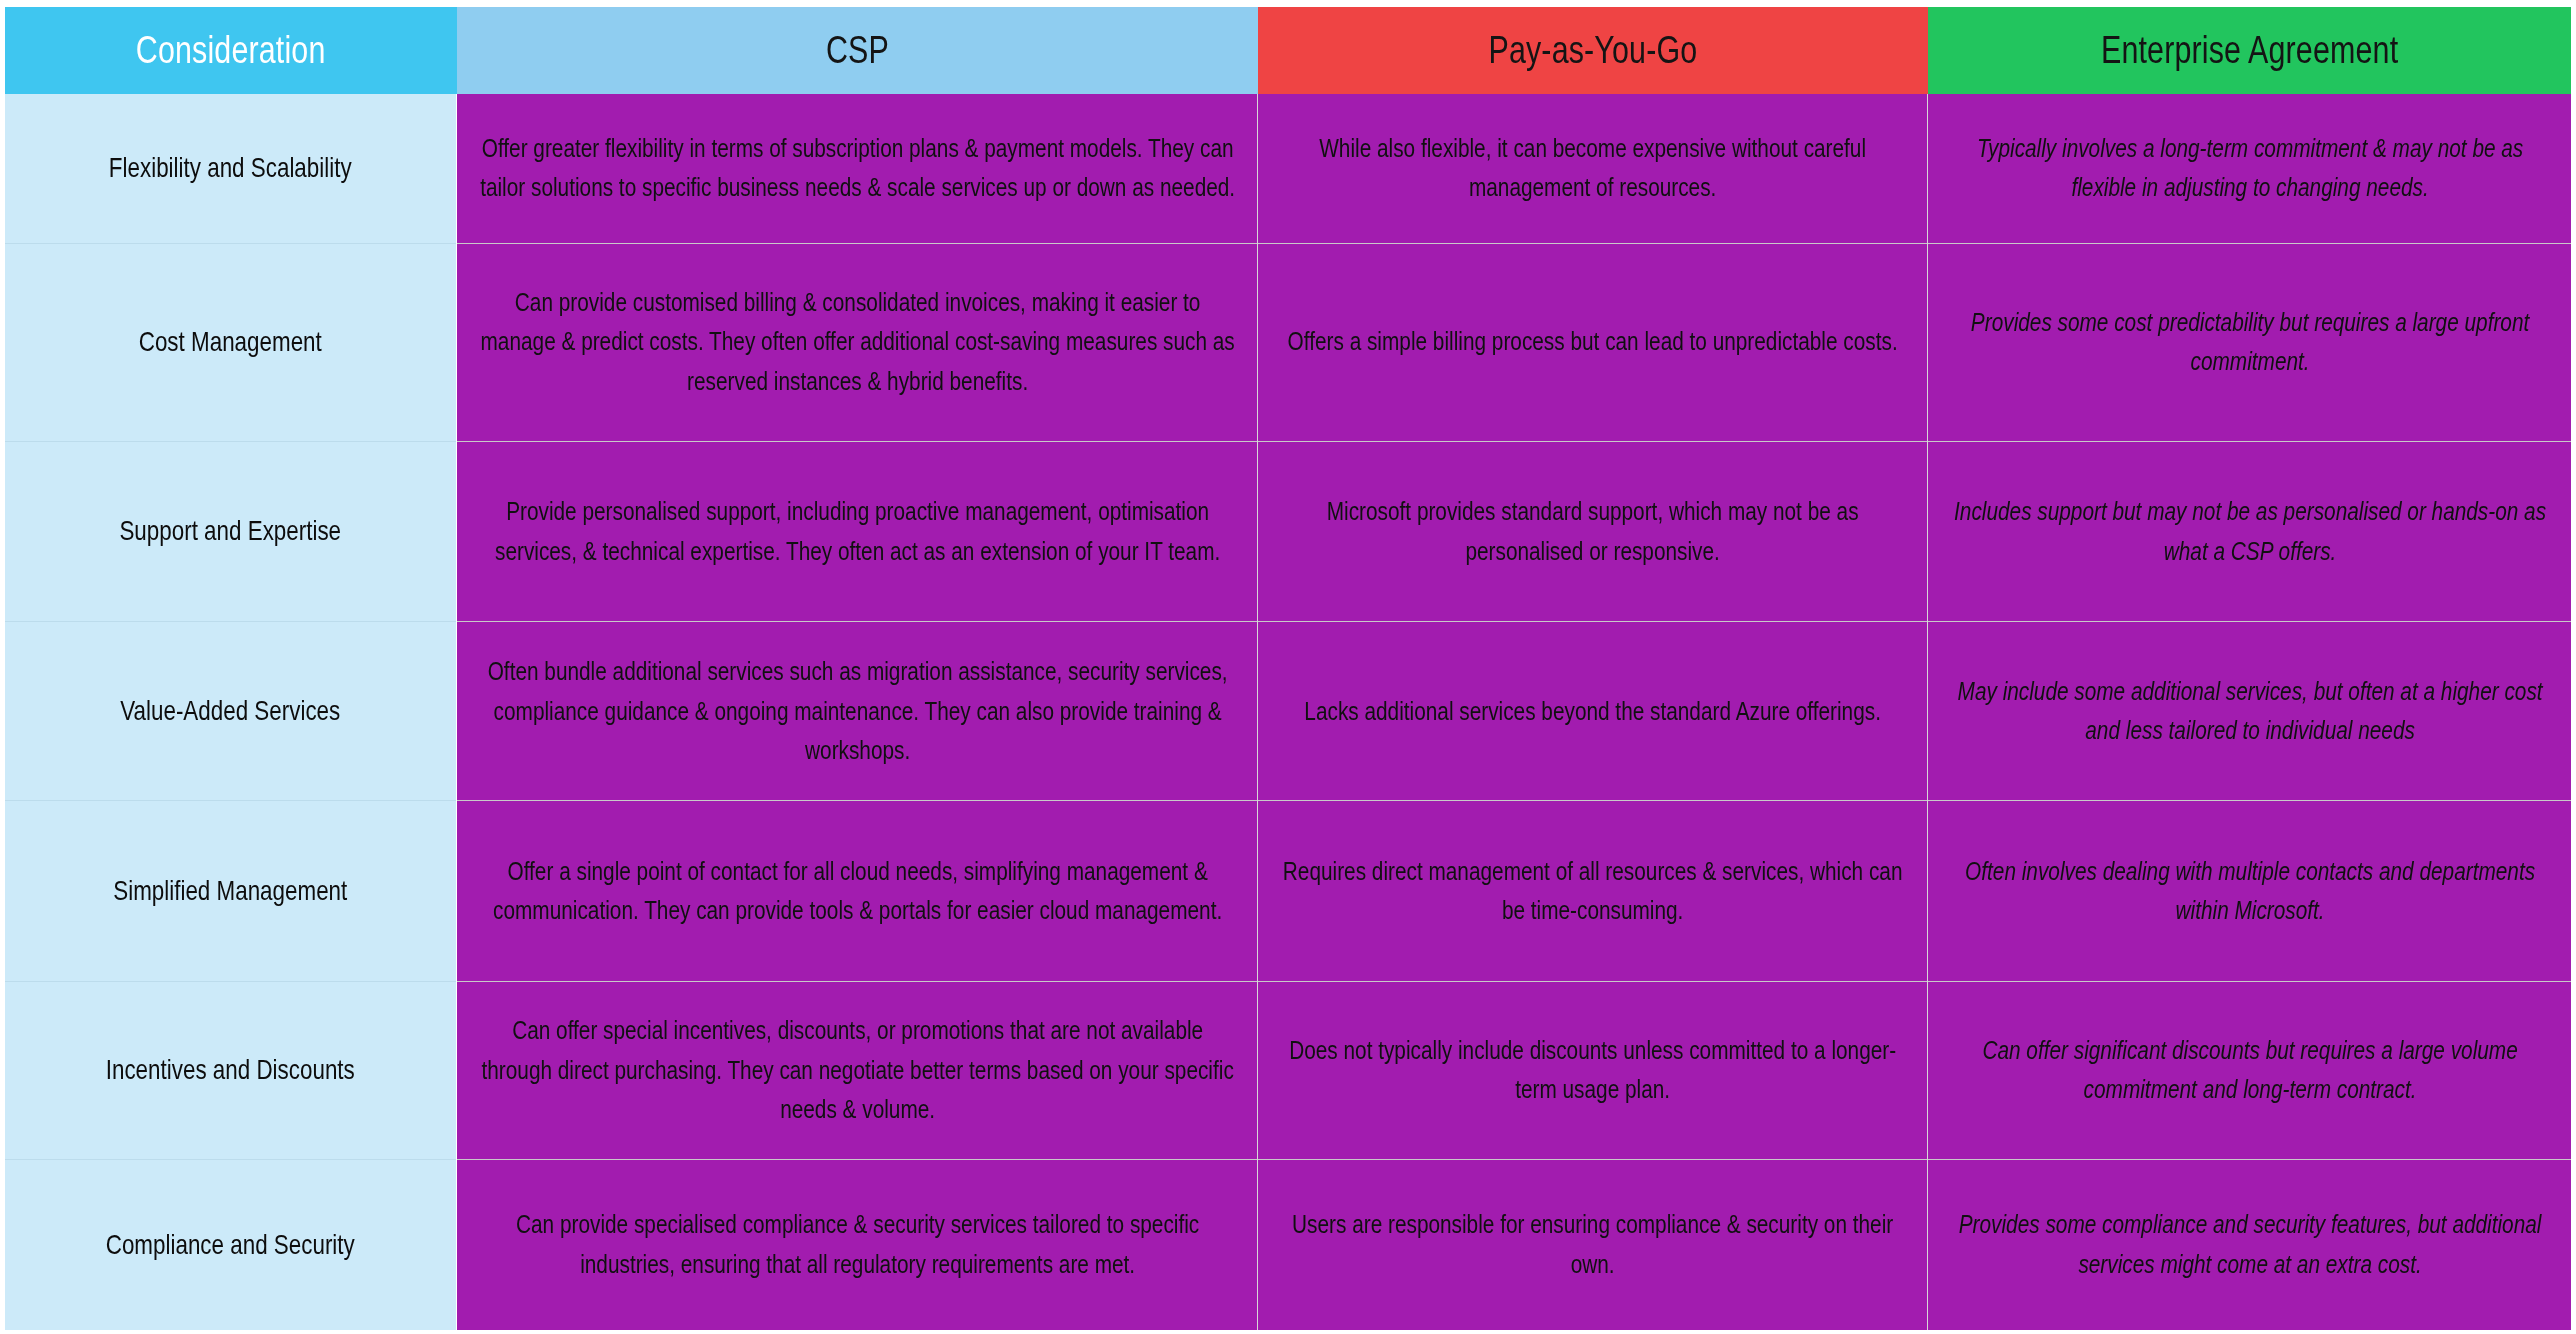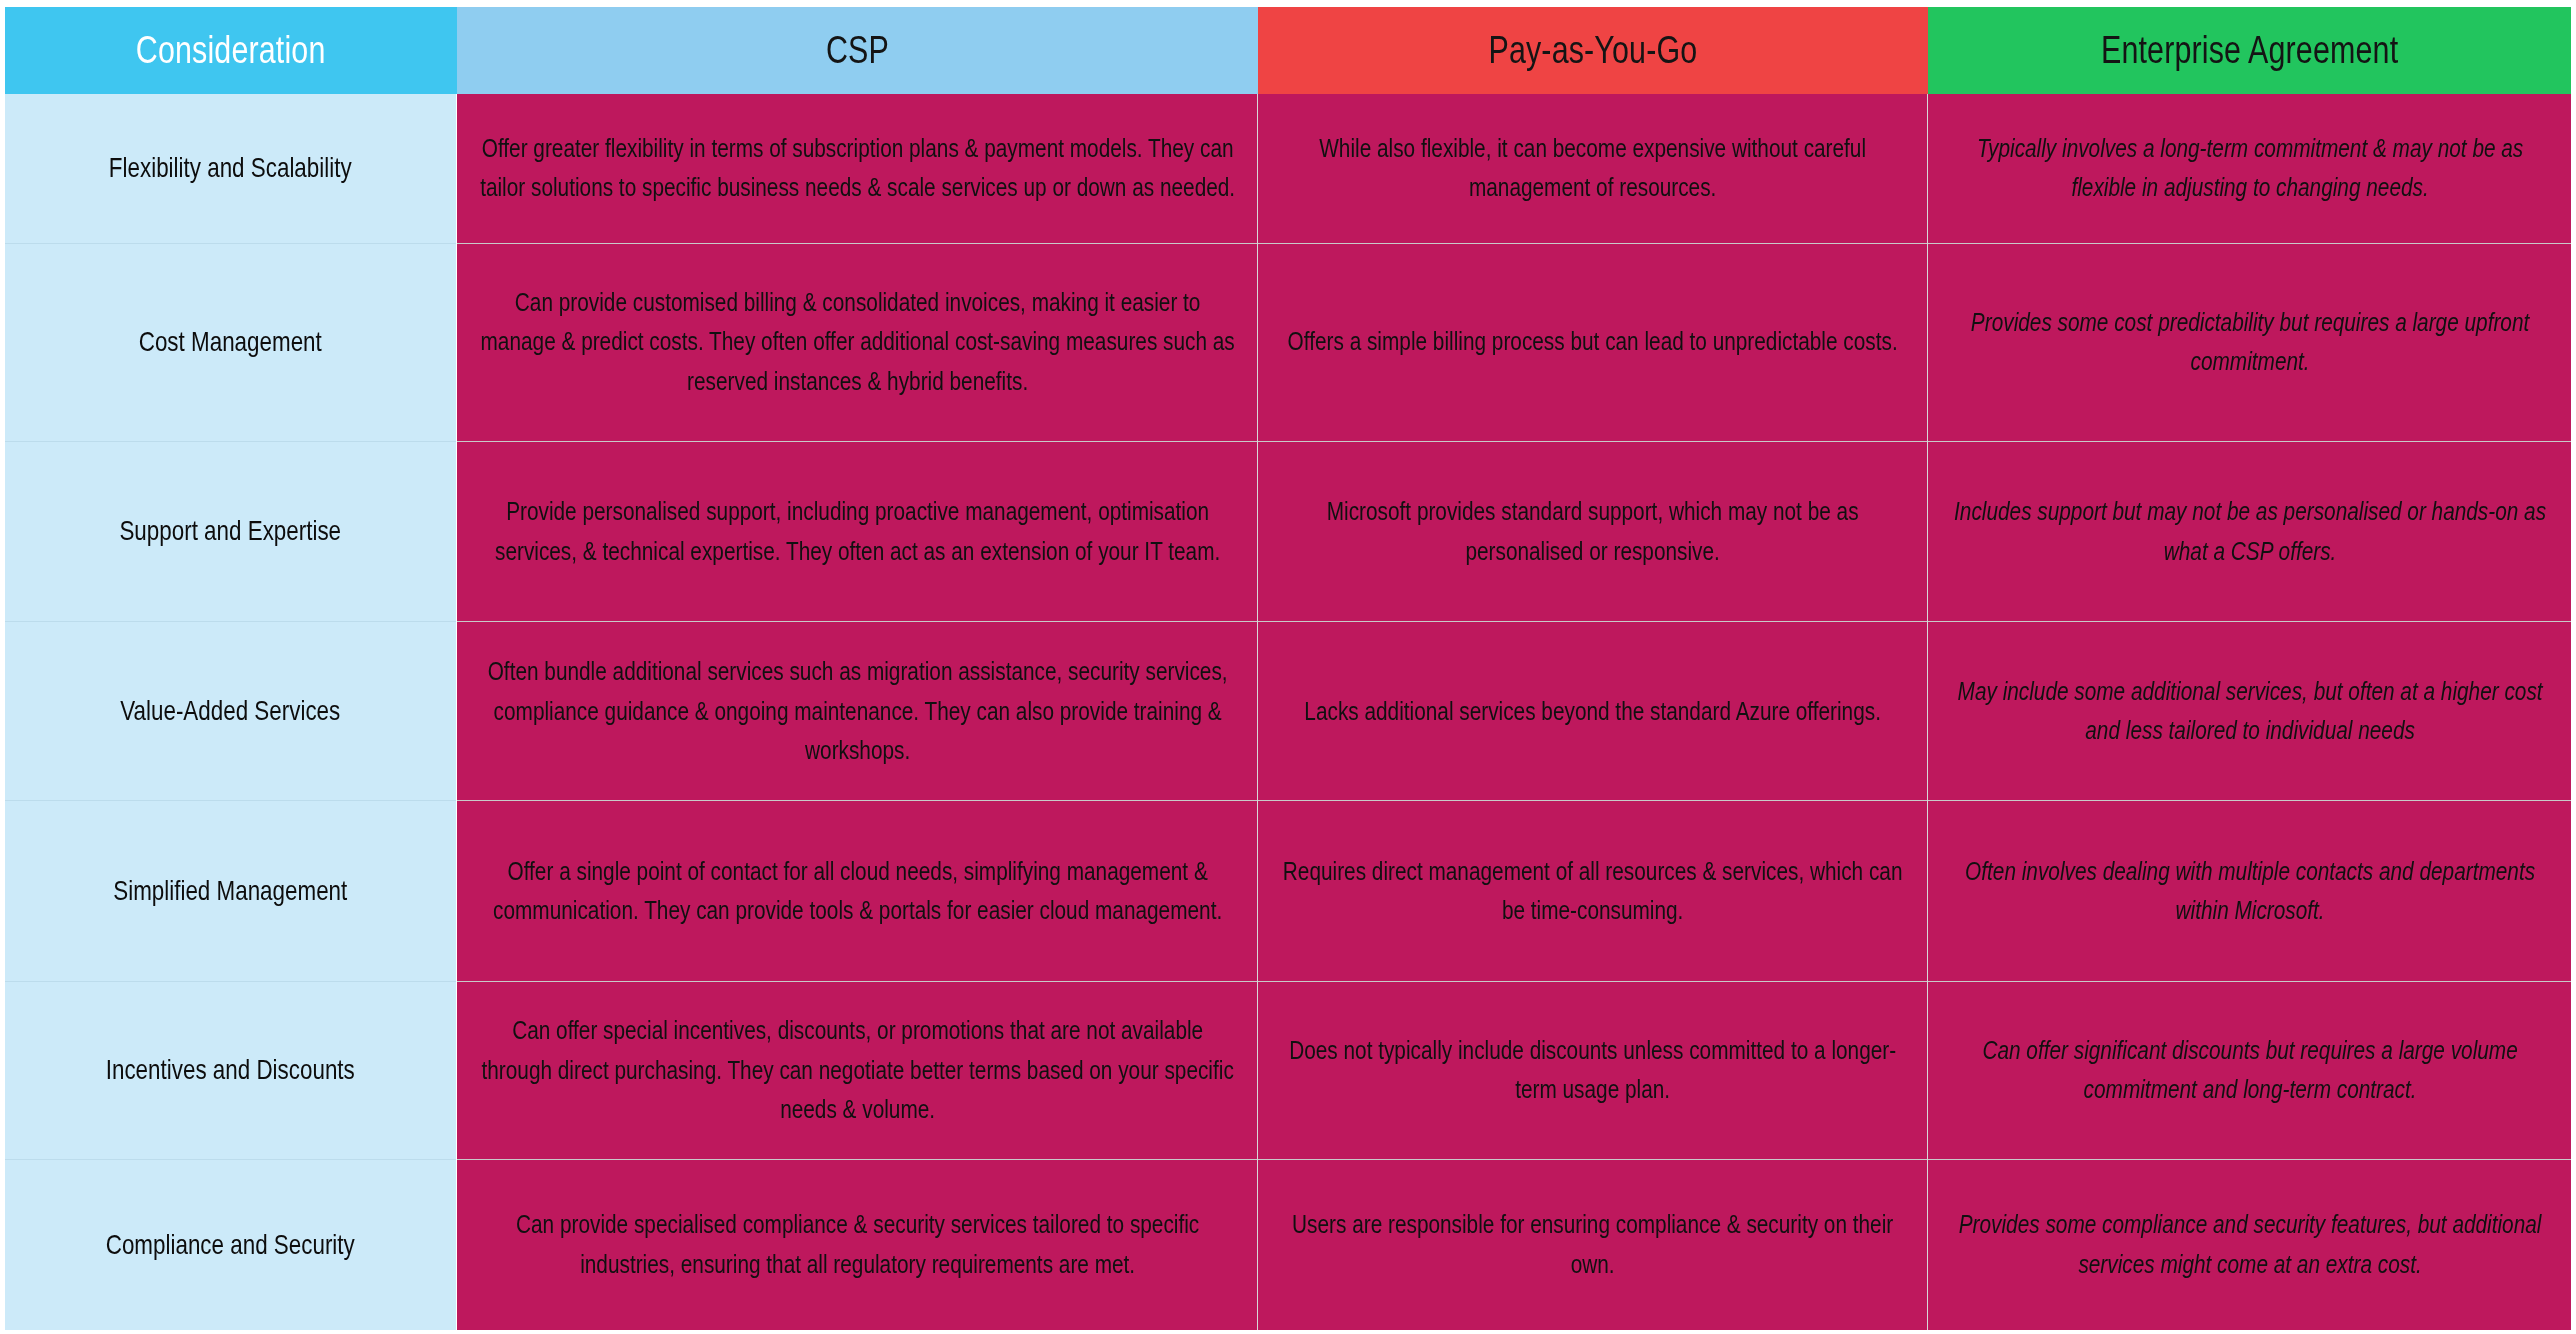--- a/index.html
+++ b/index.html
@@ -66,21 +66,21 @@
   th.h-ea    { background: #22c55e; }
 
   
   tbody td {
     vertical-align: middle;
     text-align: center;
     padding: 11.7px 22px;
     font-size: 26px;
     line-height: 1.52;
     color: #101010;
-    background: #be185d;
+    background: #a21caf;
     border-top: 1.7px solid #c9c9c9;
     border-right: 1.7px solid #d7d7d7;
   }
   tbody tr:first-child td { border-top: none; }
   tbody td:last-child { border-right: none; font-style: italic; }
 
   tbody td .cellbox {
     display: block;
     transform: scaleX(0.80);
     transform-origin: center center;

